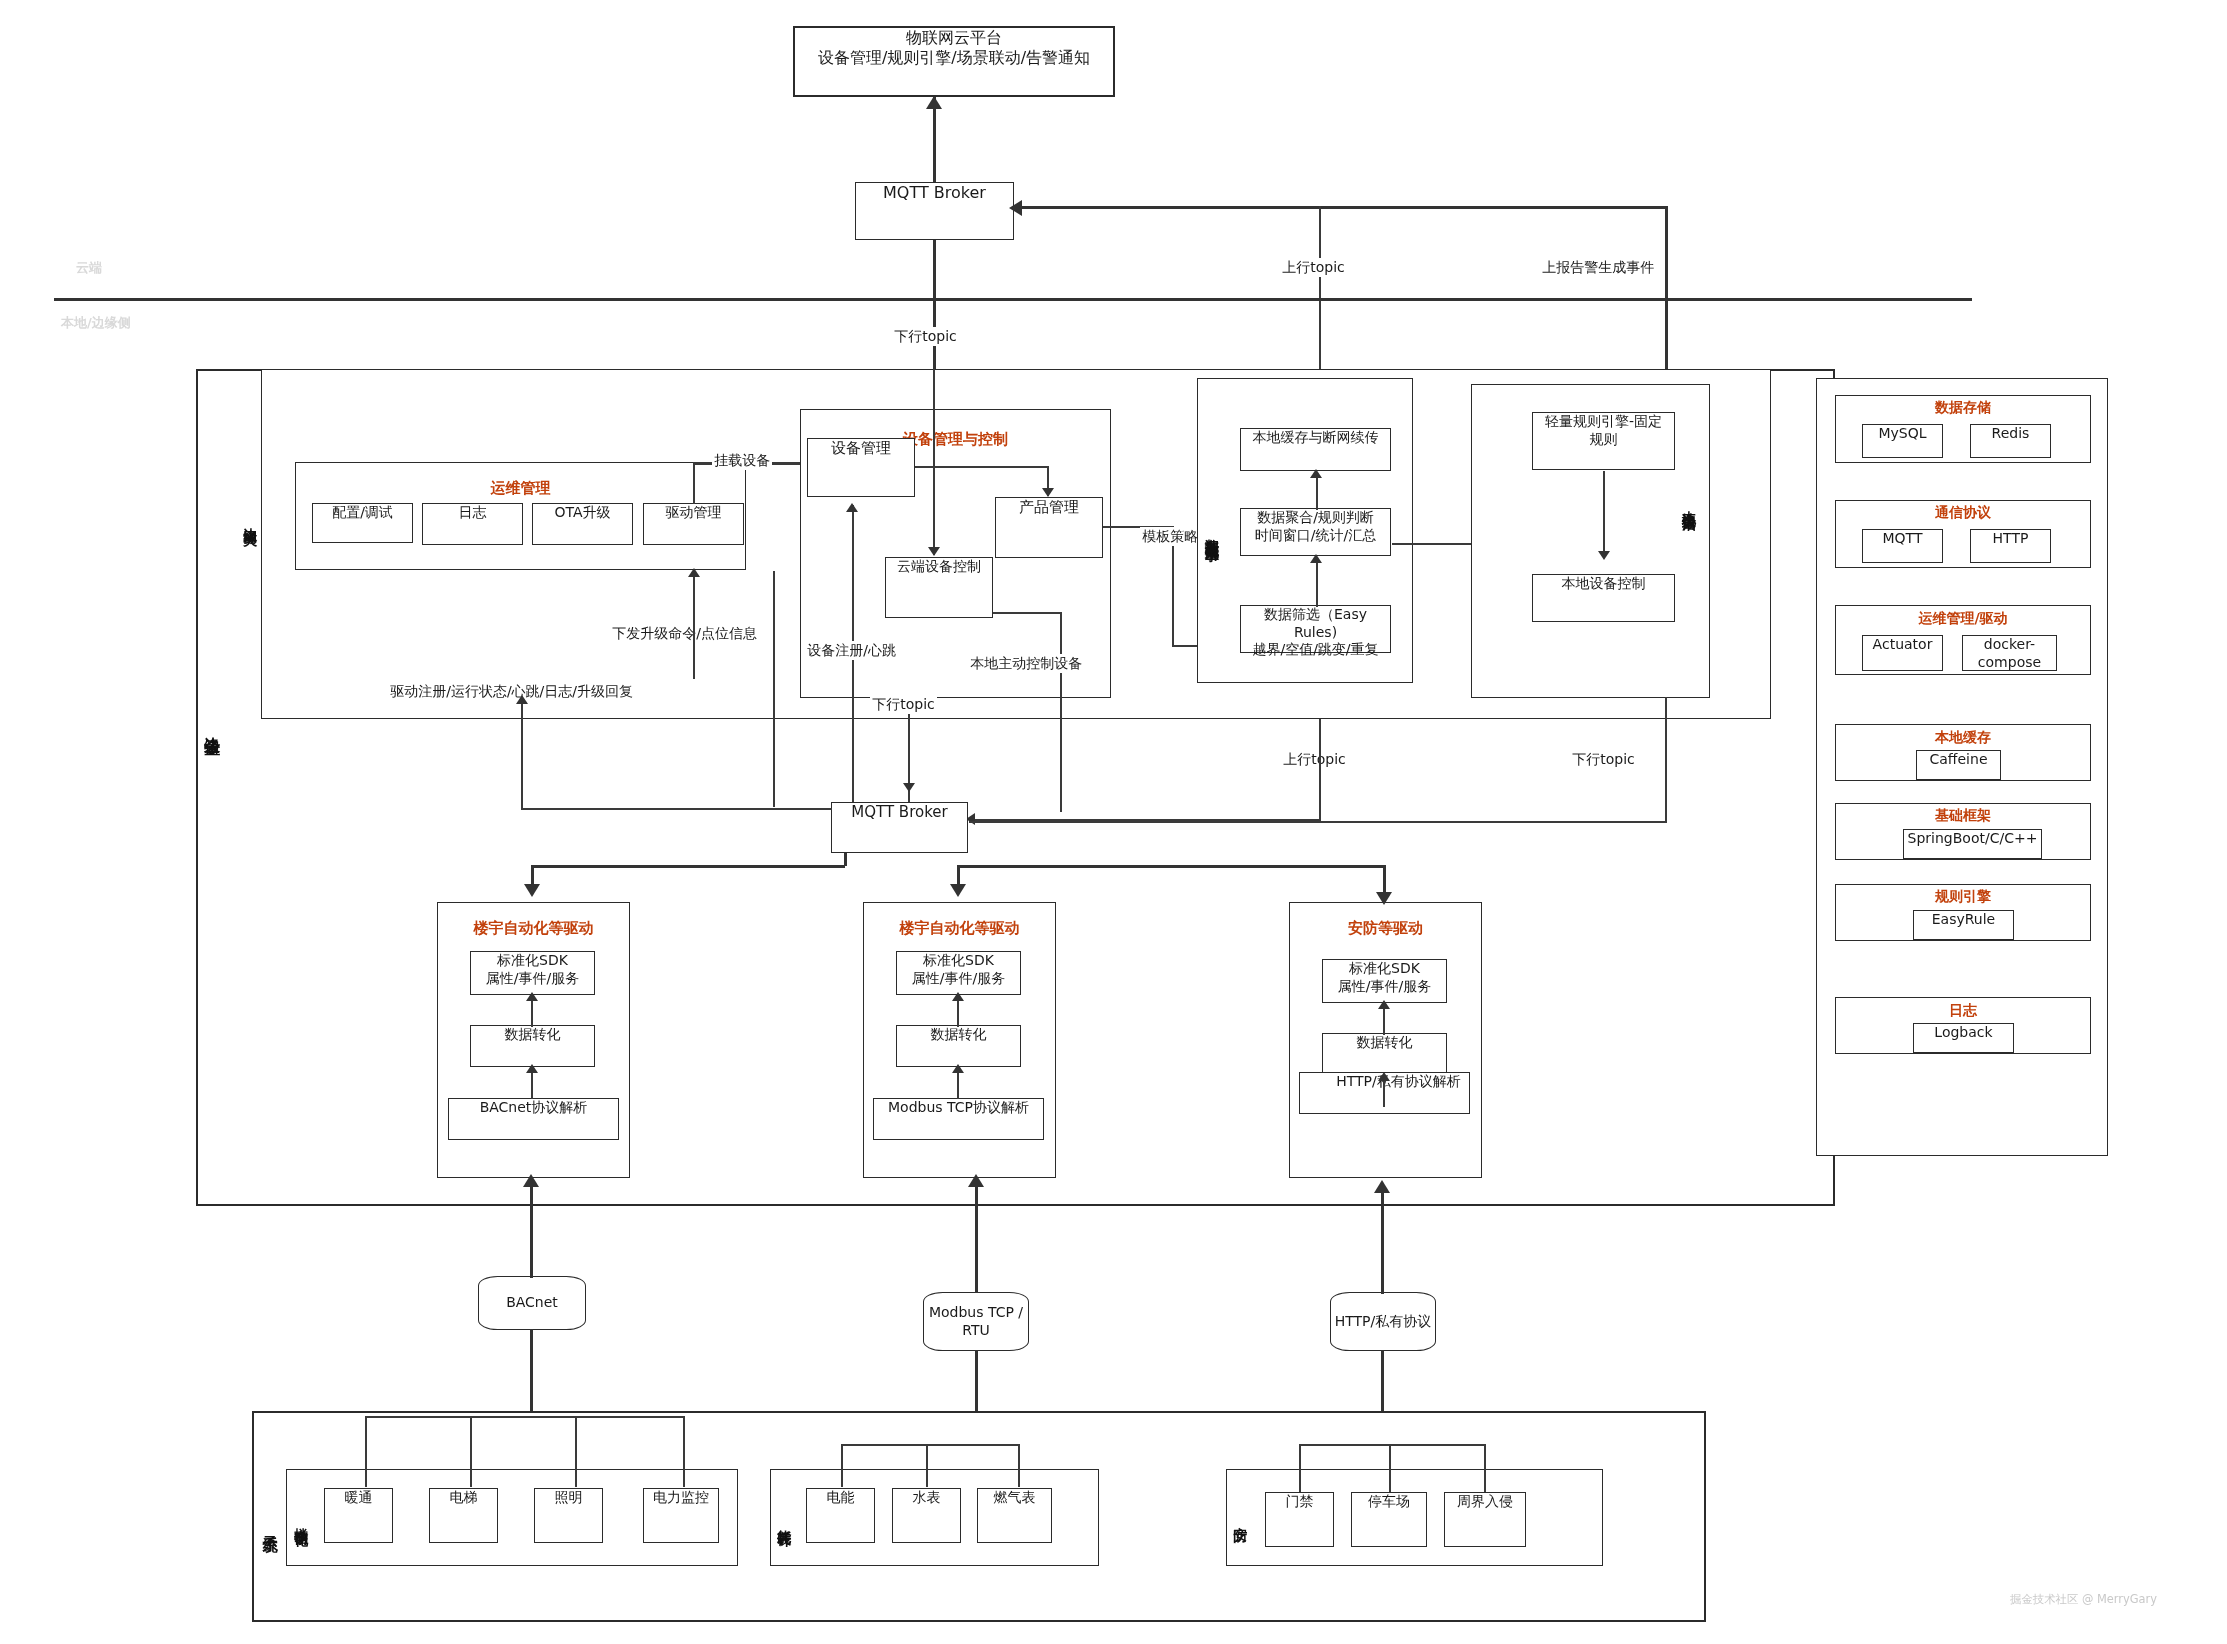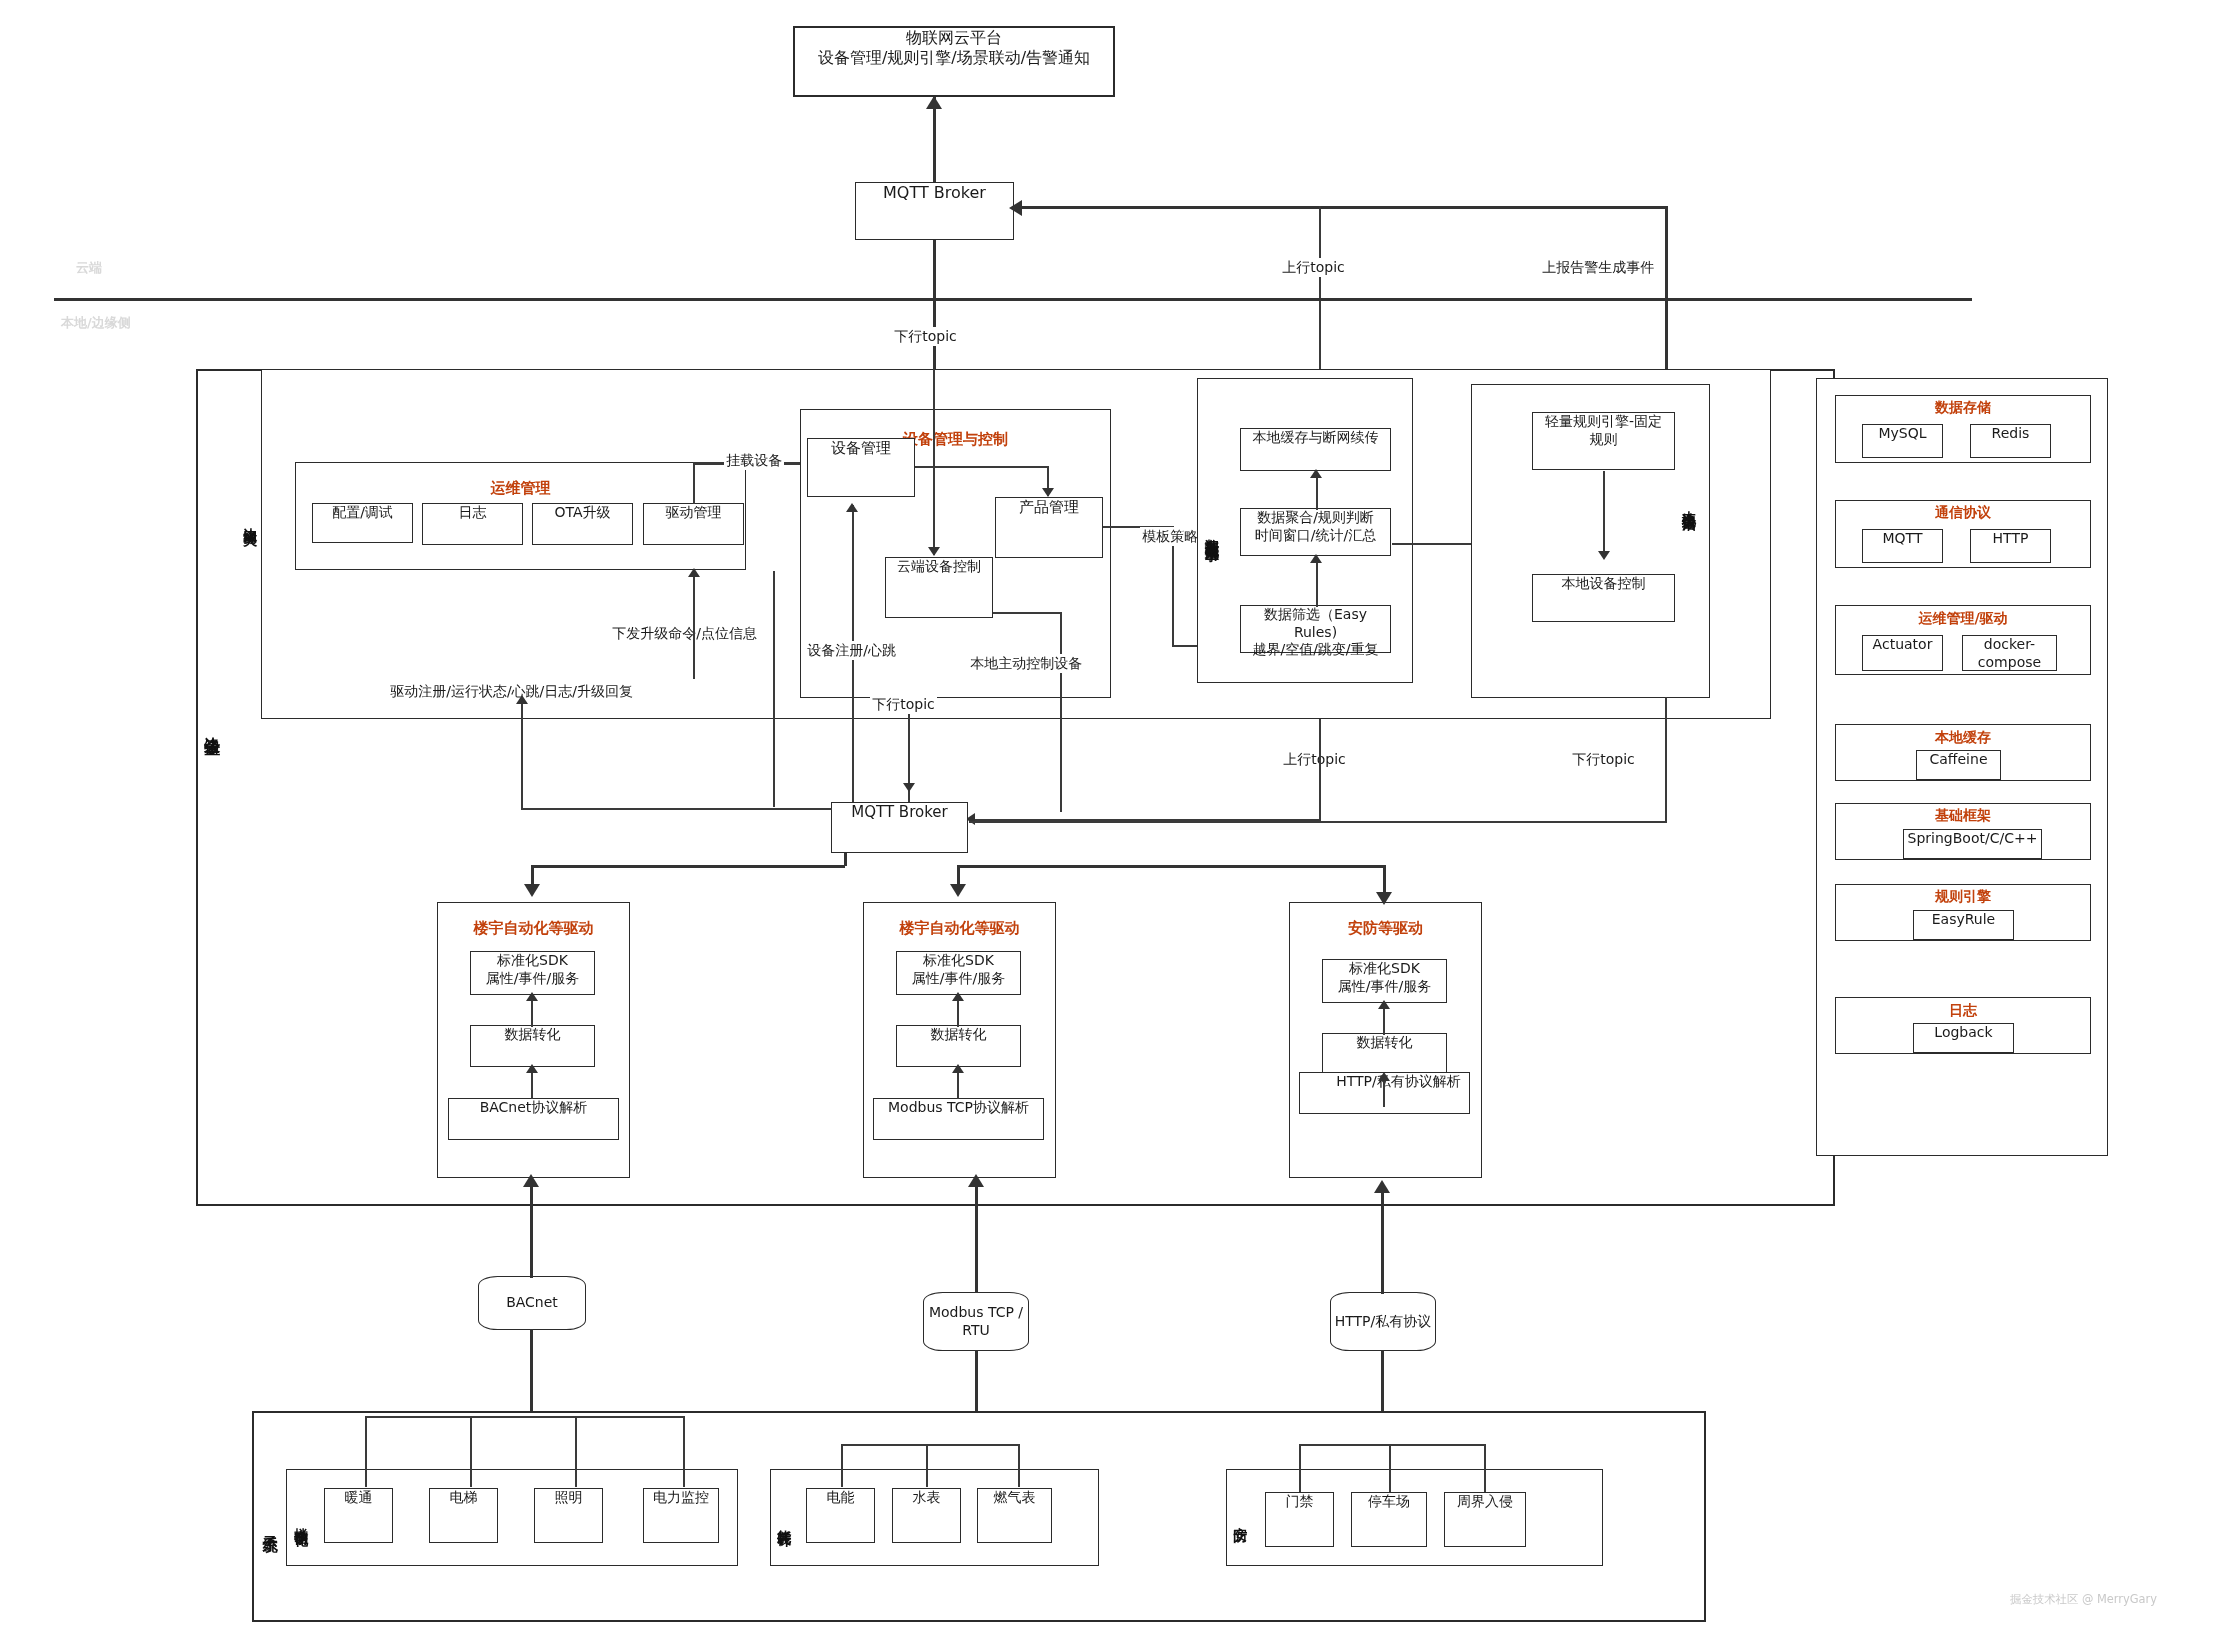--- a/index.html
+++ b/index.html
@@ -114,21 +114,21 @@
   <div class="ln lnv" style="left:897px;top:439px;height:24px;"></div>
   <div class="ln lnh" style="left:897px;top:439px;width:0px;"></div>
   <div class="ln lnh" style="left:693px;top:463px;width:0;"></div>
   <div class="ln lnh" style="left:693px;top:463px;width:0;"></div>
   <div class="ln lnh" style="left:693px;top:462px;width:0;"></div>
   <div class="ln lnh" style="left:693px;top:463px;width:205px;"></div>
   <div class="ln lnh" style="left:693px;top:463px;width:0;"></div>
   <div class="ln lnh" style="left:695px;top:463px;width:108px;"></div>
   <div class="ln lnh" style="left:695px;top:463px;width:0;"></div>
   <div class="ln lnh" style="left:693px;top:463px;width:0;"></div>
-  <div class="elabel fs26" style="left:712px;top:451px;margin-left:12px;">挂载设备</div>
+  <div class="elabel fs26" style="left:712px;top:451px;">挂载设备</div>
   <div class="ln lnh" style="left:793px;top:463px;width:103px;"></div>
   <div class="ar ar-right" style="left:895px;top:457px;"></div>
 
   <div class="grp" style="left:800px;top:409px;width:311px;height:289px;"></div>
   <div class="grp-title fs28" style="left:800px;top:430px;width:311px;">设备管理与控制</div>
 
   <div class="box" style="left:807px;top:438px;width:108px;height:59px;">
     <span class="fs28">设备管理</span>
   </div>
 

